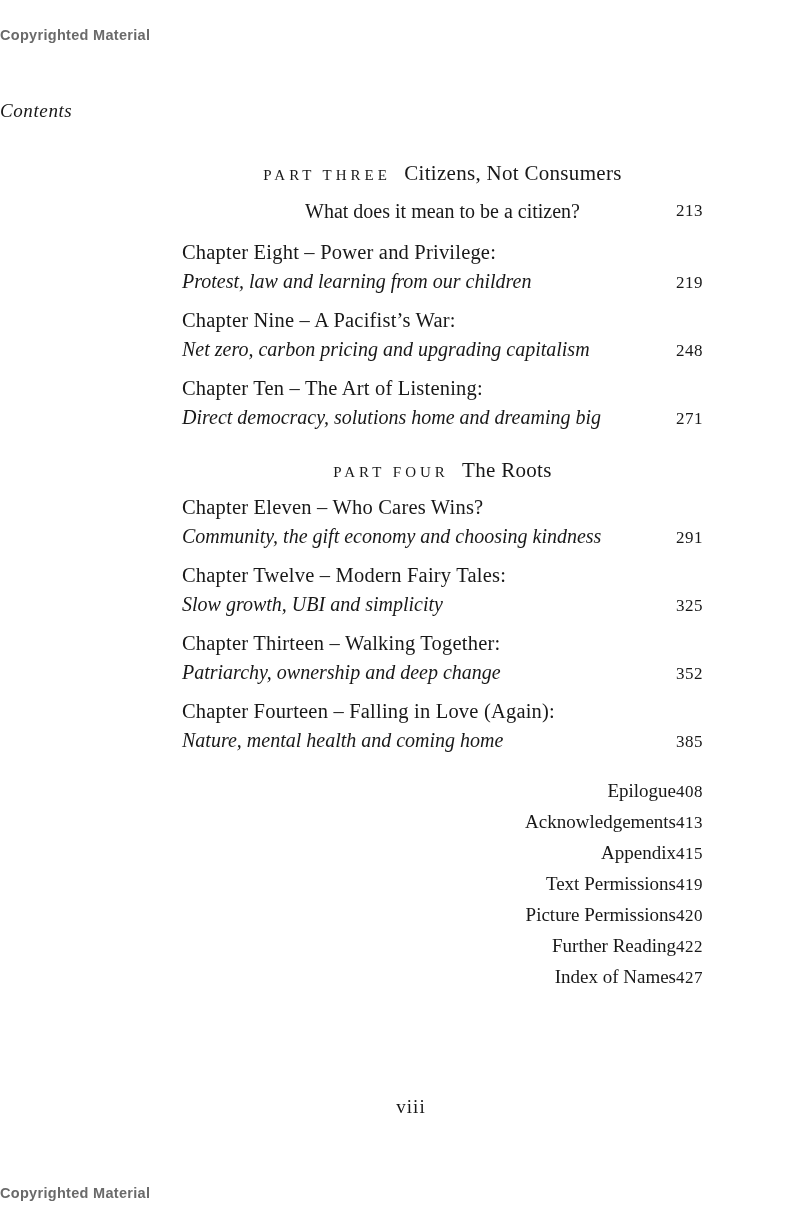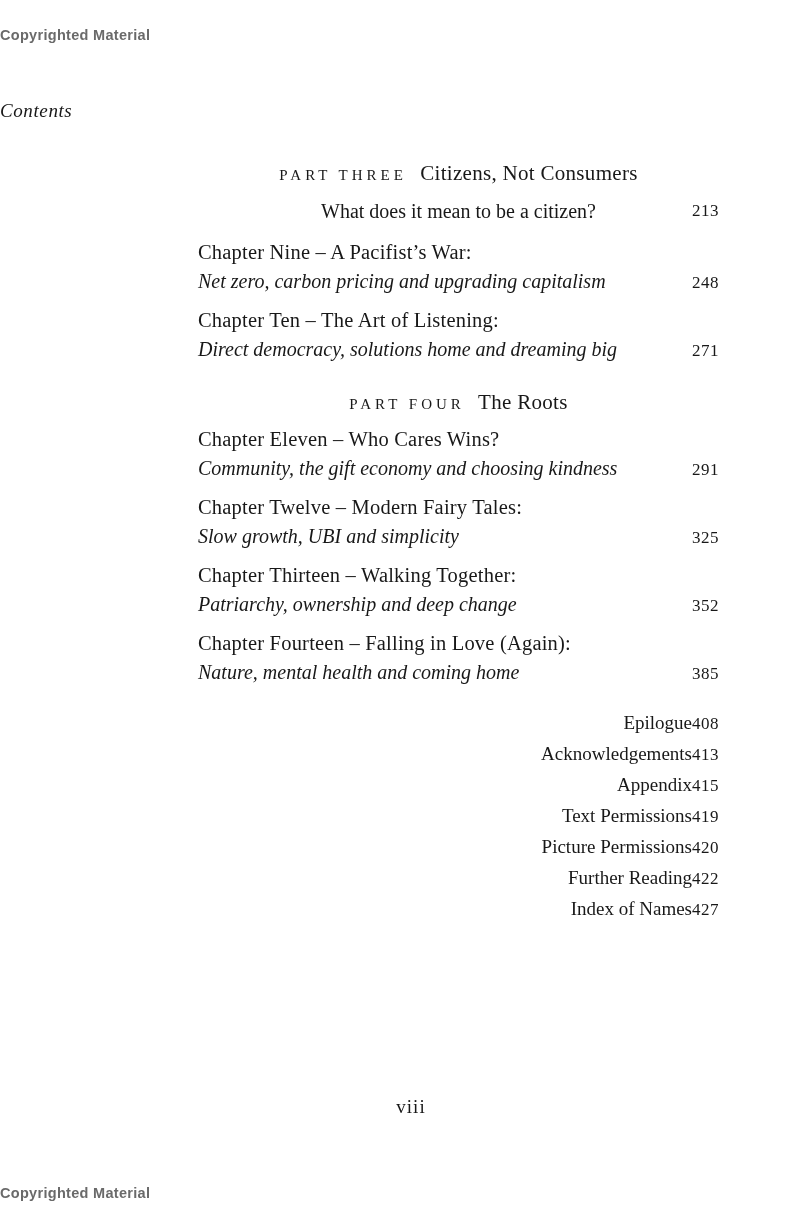--- a/index.html
+++ b/index.html
@@ -33,21 +33,21 @@
     margin: 0;
     text-align: left;
     font-size: 19px;
     font-weight: 400;
     font-style: italic;
     letter-spacing: 0.6px;
   }
 
   .toc {
     position: absolute;
-    top: 158px; left: 198px;
+    top: 158px; left: 182px;
     width: 521px;
   }
 
   .part-heading {
     text-align: center;
     font-size: 21px;
     line-height: 30px;
     margin-bottom: 6px;
     white-space: nowrap;
   }
@@ -128,20 +128,27 @@
     <section class="part">
       <div class="part-heading">
         <span class="part-label">PART THREE</span>
         <span class="part-title">Citizens, Not Consumers</span>
       </div>
       <div class="part-subtitle-row">
         <span class="subtitle">What does it mean to be a citizen?</span>
         <span class="pagenum">213</span>
       </div>
 
+      <div class="chapter">
+        <div class="chapter-title">Chapter Eight – Power and Privilege:</div>
+        <div class="chapter-row">
+          <span class="subtitle">Protest, law and learning from our children</span>
+          <span class="pagenum">219</span>
+        </div>
+      </div>
 
       <div class="chapter">
         <div class="chapter-title">Chapter Nine – A Pacifist’s War:</div>
         <div class="chapter-row">
           <span class="subtitle">Net zero, carbon pricing and upgrading capitalism</span>
           <span class="pagenum">248</span>
         </div>
       </div>
 
       <div class="chapter">

